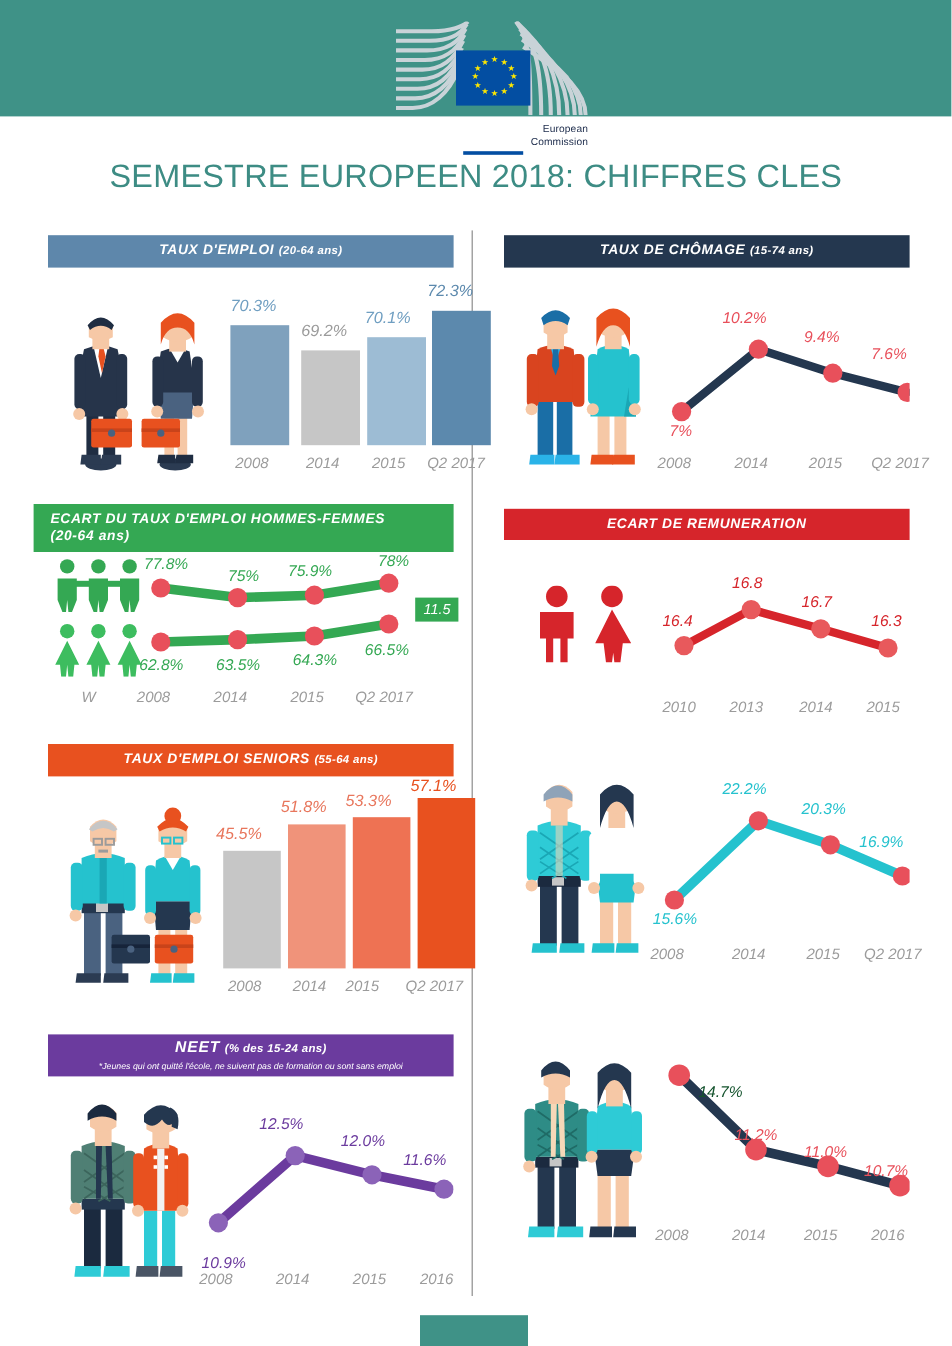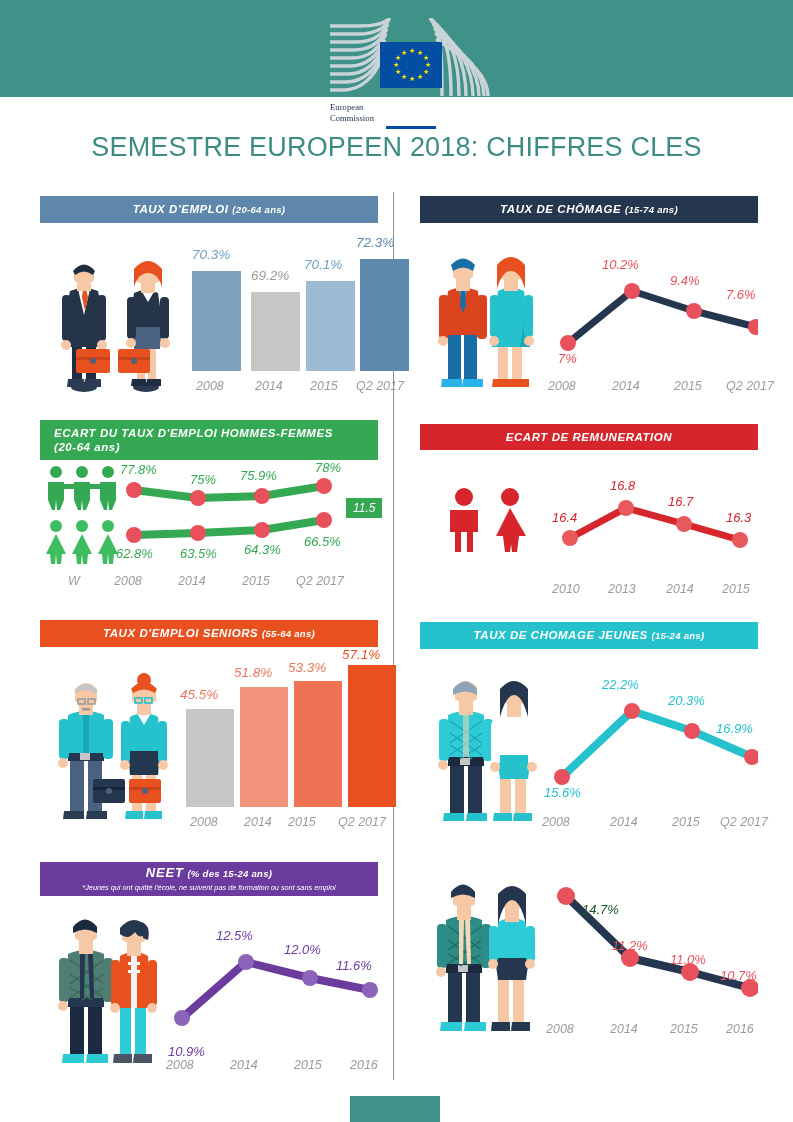--- a/index.html
+++ b/index.html
@@ -12,22 +12,22 @@
   .page { position: relative; width: 793px; height: 1122px; background:#fff; }
 
   
   .top-band { position:absolute; left:0; top:0; width:793px; height:97px; background:#3f9287; }
   .logo-wrap { position:absolute; left:330px; top:18px; width:160px; height:112px; }
   .logo-waves { position:absolute; top:0; width:62px; height:78px; }
   .logo-waves.left { left:0; }
   .logo-waves.right { right:0; }
   .eu-flag { position:absolute; left:50px; top:24px; width:62px; height:46px; background:#034ea2; }
   .eu-star { position:absolute; color:#ffe800; font-size:7px; line-height:7px; }
-  .logo-text { position:absolute; left:0; top:84px; width:160px; text-align:left;
-               font-size:8.5px; line-height:10.5px; color:#1b2a4a; letter-spacing:.1px;font-family:Liberation Serif, serif; }
+  .logo-text { position:absolute; left:0; top:84px; width:160px; text-align:right;
+               font-size:8.5px; line-height:10.5px; color:#1b2a4a; letter-spacing:.1px; }
   .logo-rule { position:absolute; left:56px; top:108px; width:50px; height:3px; background:#034ea2; }
 
   
   .main-title { position:absolute; left:0; top:132px; width:793px; text-align:center;
                 font-size:27px; color:#3d8c84; letter-spacing:.2px; font-weight:400; }
 
   
   .v-divider { position:absolute; left:393px; top:192px; width:1px; height:888px; background:#8d8d8d; }
 
   
@@ -234,21 +234,21 @@
       <div class="pt-val" style="left:306px; top:64px; color:#e8505b;">7.6%</div>
 
       <div class="axis-lab" style="left:128px;">2008</div>
       <div class="axis-lab" style="left:192px;">2014</div>
       <div class="axis-lab" style="left:254px;">2015</div>
       <div class="axis-lab" style="left:306px;">Q2 2017</div>
     </div>
   </div>
 
   <div class="panel" style="left:28px; top:420px; width:350px; height:180px;">
-    <div class="panel-head" style="background:#34a853; text-align:left; padding-left:14px;margin-left:12px;">
+    <div class="panel-head" style="background:#34a853; text-align:left; padding-left:14px;">
       <span>ECART DU TAUX D'EMPLOI HOMMES-FEMMES</span><br>
       <span>(20-64 ans)</span>
     </div>
     <div class="chartarea" style="height:130px;">
 
       <svg class="people" style="left:16px; top:4px; width:76px; height:46px;" viewBox="0 0 76 46">
         <g fill="#34a853">
           <circle cx="12" cy="8" r="6"></circle>
             <path d="M4 18 h16 v18 l-4 10 h-3 l-1-10 -1 10 h-3 l-4-10z"></path>
           <circle cx="38" cy="8" r="6"></circle>
@@ -402,24 +402,20 @@
       <div class="bar-val" style="left:248px; top:13px; color:#e8765c;">53.3%</div>
       <div class="axis-lab" style="left:248px;">2015</div>
 
       <div class="bar" style="left:308px; width:48px; height:142px; background:#e8511f;"></div>
       <div class="bar-val" style="left:302px; top:0px; color:#e8511f;">57.1%</div>
       <div class="axis-lab" style="left:298px;">Q2 2017</div>
     </div>
   </div>
 
   <div class="panel" style="left:420px; top:622px; width:338px; height:210px;">
-    <div class="panel-head" style="background:#25c2ce;">
-      <span>TAUX DE CHOMAGE JEUNES</span>
-      <span class="small">(15-24 ans)</span>
-    </div>
     <div class="chartarea" style="height:182px;">
       <svg class="people" style="left:10px; top:22px; width:118px; height:158px;" viewBox="0 0 118 158">
         <rect x="20" y="92" width="14" height="52" fill="#24374f"></rect>
         <rect x="38" y="92" width="14" height="52" fill="#24374f"></rect>
         <path d="M14 142 h20 v8 h-21z" fill="#25c2ce"></path>
         <path d="M37 142 h20 v8 h-21z" fill="#25c2ce"></path>
         <rect x="18" y="86" width="36" height="9" fill="#1b2a3f"></rect>
         <rect x="30" y="87" width="10" height="7" fill="#c6c6c6"></rect>
         <path d="M18 44 q18 -8 36 0 v42 h-36z" fill="#2ecbd6"></path>
         <g stroke="#1aa7b5" stroke-width="1.4" fill="none">

